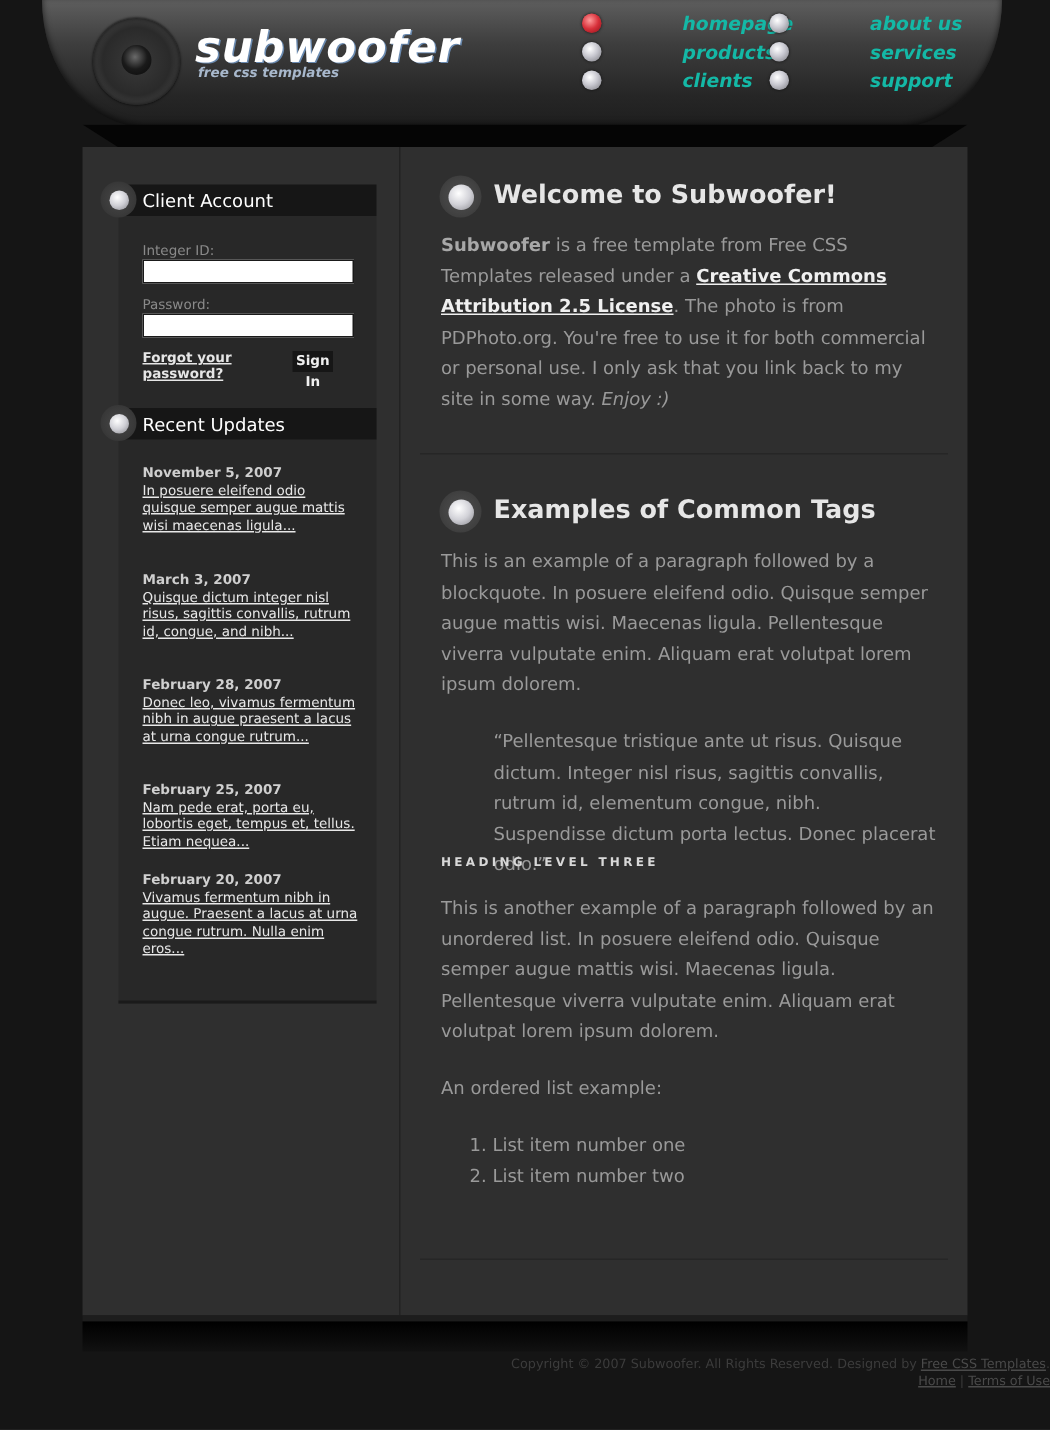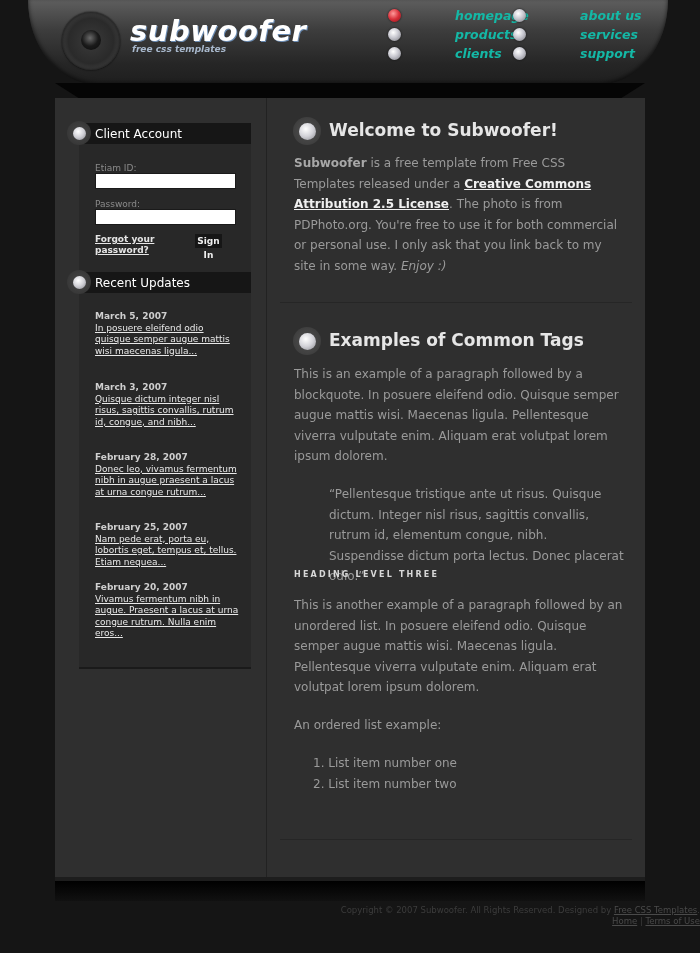--- a/index.html
+++ b/index.html
@@ -182,36 +182,36 @@
 
 <div id="side-body"></div>
 
 <div class="side-head" style="top:123px;">
   <span class="side-orb">
       <i></i>
     </span>
   <span class="side-head-label">Client Account</span>
 </div>
 
-<div class="field-label" style="top:163px;">Etiam ID:</div>
+<div class="field-label" style="top:163px;">Integer ID:</div>
 <input class="field-input" style="top: 173px;" type="text" value="">
 <div class="field-label" style="top:199px;">Password:</div>
 <input class="field-input" style="top: 209px;" type="password" value="">
 <a id="forgot">Forgot your password?</a>
 <button id="signin">Sign In</button>
 
 <div class="side-head" style="top:272px;">
   <span class="side-orb">
       <i></i>
     </span>
   <span class="side-head-label">Recent Updates</span>
 </div>
 
 <div class="update" style="top:311px;">
-  <div class="update-date">March 5, 2007</div>
+  <div class="update-date">November 5, 2007</div>
   <a class="update-link">In posuere eleifend odio quisque semper augue mattis wisi maecenas ligula...</a>
 </div>
 <div class="update" style="top:382px;">
   <div class="update-date">March 3, 2007</div>
   <a class="update-link">Quisque dictum integer nisl risus, sagittis convallis, rutrum id, congue, and nibh...</a>
 </div>
 <div class="update" style="top:452px;">
   <div class="update-date">February 28, 2007</div>
   <a class="update-link">Donec leo, vivamus fermentum nibh in augue praesent a lacus at urna congue rutrum...</a>
 </div>

